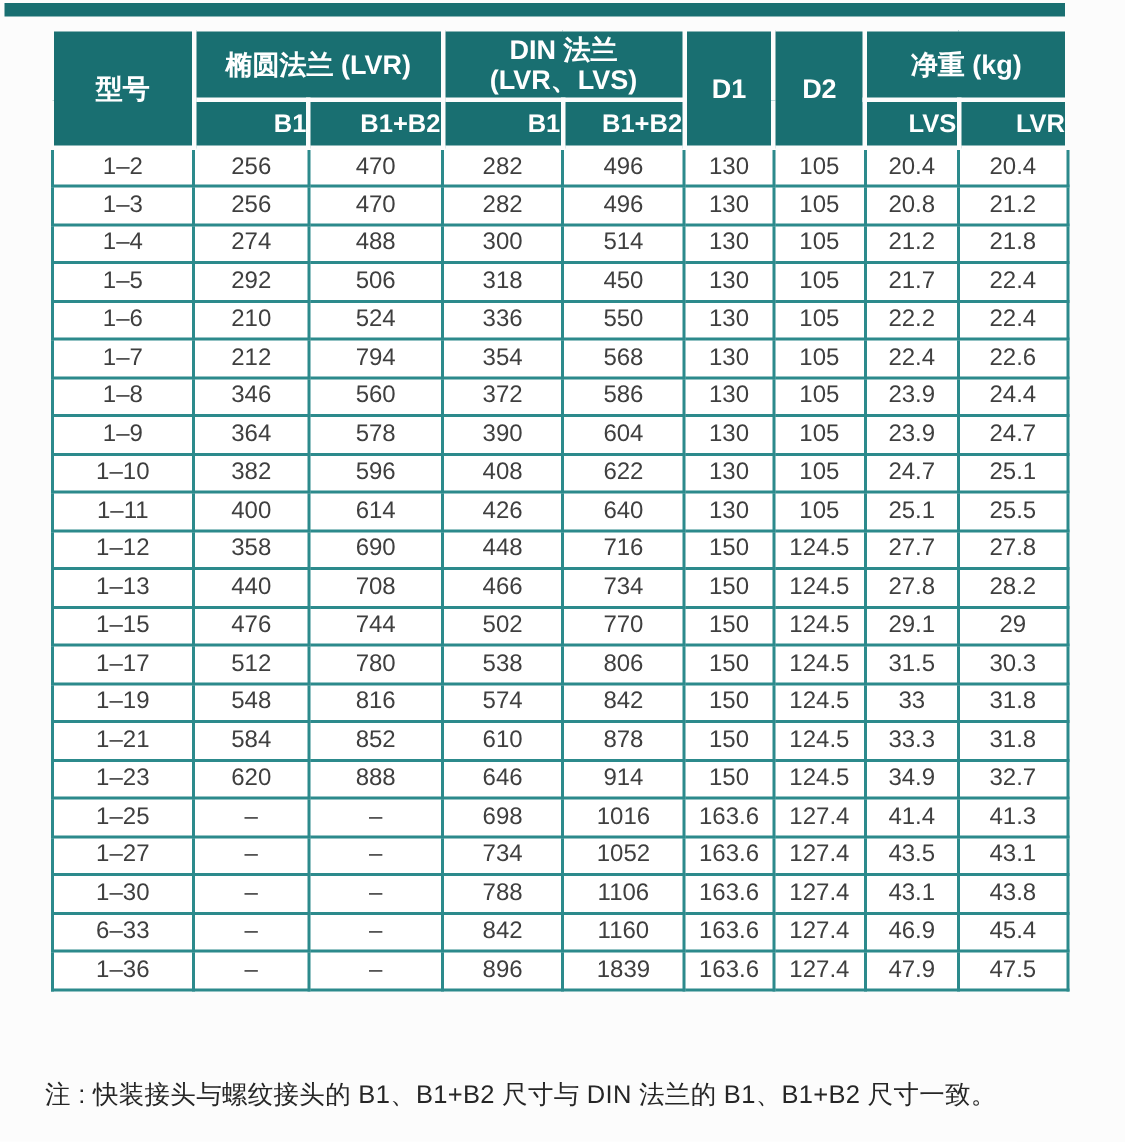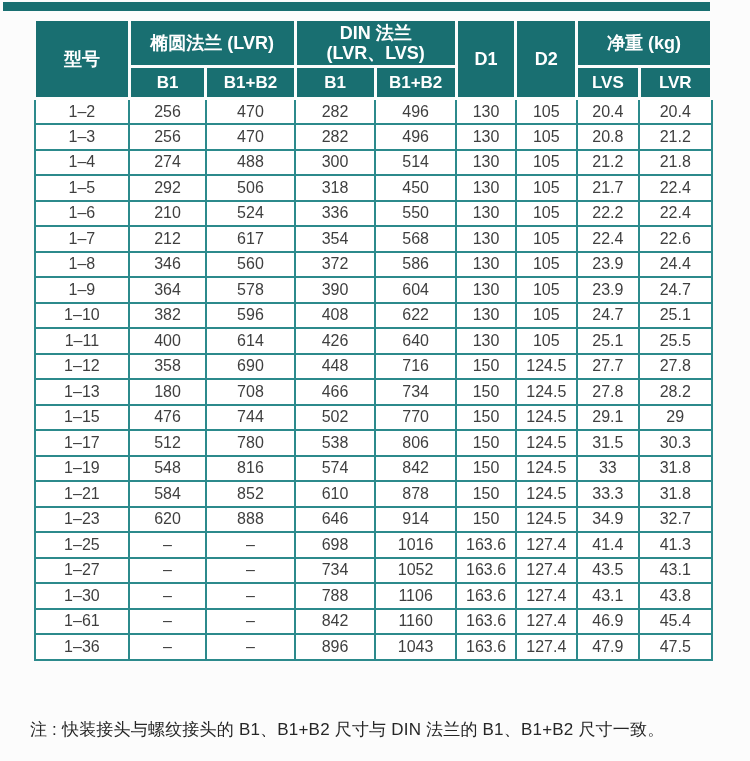--- a/index.html
+++ b/index.html
@@ -35,21 +35,21 @@
   }
   thead th{
     background: var(--teal);
     color:#ffffff;
     border:3px solid var(--page-bg);
     font-weight:bold;
     text-align:center;
     vertical-align:middle;
   }
   thead tr.hdr-group th{ height:47px; font-size:18px; }
-  thead tr.hdr-sub th{ height:32px; font-size:17px; }
+  thead tr.hdr-sub th{ height:32px; font-size:17px;text-align:right; }
   th.two-line{ line-height:1.12; font-size:17px; }
   tbody td{
     border:2px solid var(--grid);
     background:#ffffff;
     color: var(--body-text);
     text-align:center;
     vertical-align:middle;
     height:25.5px;
     font-size:16px;
     line-height:1;
@@ -157,21 +157,21 @@
           <td>336</td>
           <td>550</td>
           <td>130</td>
           <td>105</td>
           <td>22.2</td>
           <td>22.4</td>
         </tr>
         <tr>
           <td>1–7</td>
           <td>212</td>
-          <td>617</td>
+          <td>794</td>
           <td>354</td>
           <td>568</td>
           <td>130</td>
           <td>105</td>
           <td>22.4</td>
           <td>22.6</td>
         </tr>
         <tr>
           <td>1–8</td>
           <td>346</td>
@@ -222,21 +222,21 @@
           <td>690</td>
           <td>448</td>
           <td>716</td>
           <td>150</td>
           <td>124.5</td>
           <td>27.7</td>
           <td>27.8</td>
         </tr>
         <tr>
           <td>1–13</td>
-          <td>180</td>
+          <td>440</td>
           <td>708</td>
           <td>466</td>
           <td>734</td>
           <td>150</td>
           <td>124.5</td>
           <td>27.8</td>
           <td>28.2</td>
         </tr>
         <tr>
           <td>1–15</td>
@@ -320,36 +320,36 @@
           <td>–</td>
           <td>–</td>
           <td>788</td>
           <td>1106</td>
           <td>163.6</td>
           <td>127.4</td>
           <td>43.1</td>
           <td>43.8</td>
         </tr>
         <tr>
-          <td>1–61</td>
+          <td>6–33</td>
           <td>–</td>
           <td>–</td>
           <td>842</td>
           <td>1160</td>
           <td>163.6</td>
           <td>127.4</td>
           <td>46.9</td>
           <td>45.4</td>
         </tr>
         <tr>
           <td>1–36</td>
           <td>–</td>
           <td>–</td>
           <td>896</td>
-          <td>1043</td>
+          <td>1839</td>
           <td>163.6</td>
           <td>127.4</td>
           <td>47.9</td>
           <td>47.5</td>
         </tr>
       </tbody>
   </table>
 
   <div class="footnote">注 : 快装接头与螺纹接头的 B1、B1+B2 尺寸与 DIN 法兰的 B1、B1+B2 尺寸一致。</div>
 </div>

